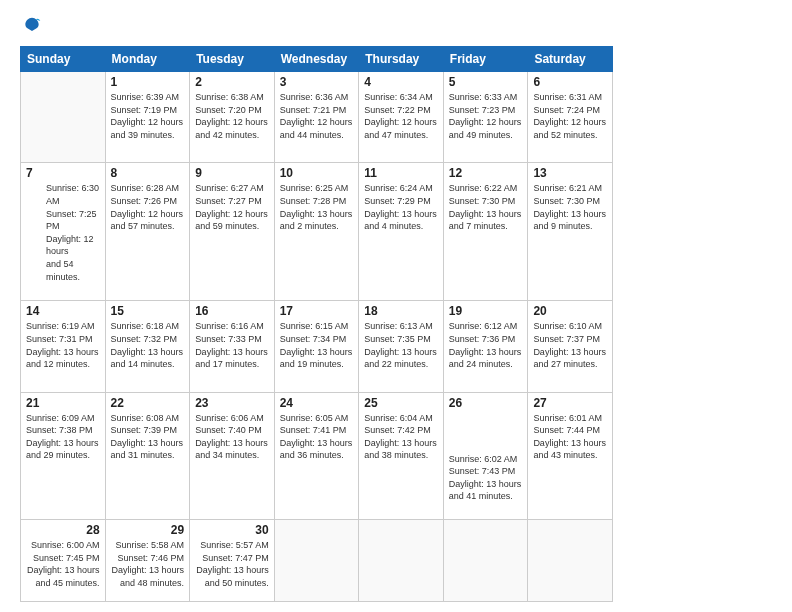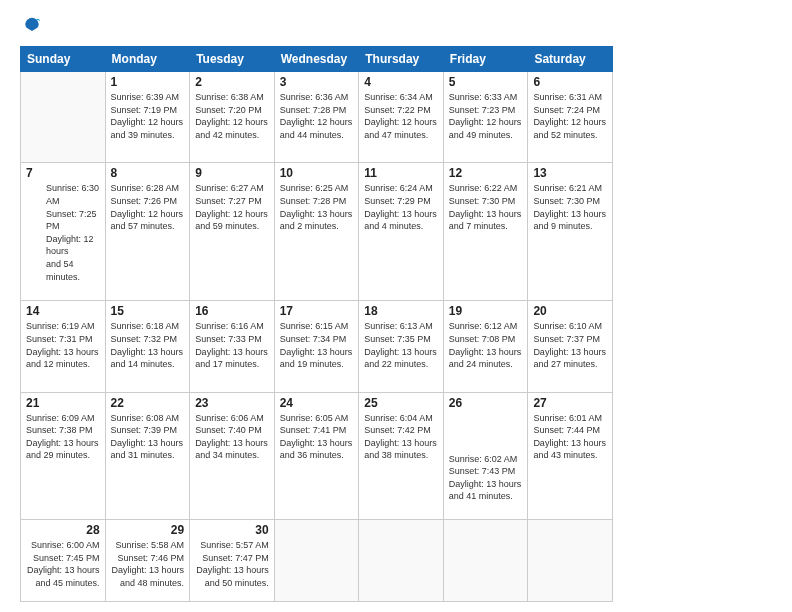--- a/index.html
+++ b/index.html
@@ -149,21 +149,21 @@
           <td>
             <span class="day-number">2</span>
             <div class="day-info" style="white-space: pre-line;">Sunrise: 6:38 AM
 Sunset: 7:20 PM
 Daylight: 12 hours
 and 42 minutes.</div>
           </td>
           <td>
             <span class="day-number">3</span>
             <div class="day-info" style="white-space: pre-line;">Sunrise: 6:36 AM
-Sunset: 7:28 PM
+Sunset: 7:21 PM
 Daylight: 12 hours
 and 44 minutes.</div>
           </td>
           <td>
             <span class="day-number">4</span>
             <div class="day-info" style="white-space: pre-line;">Sunrise: 6:34 AM
 Sunset: 7:22 PM
 Daylight: 12 hours
 and 47 minutes.</div>
           </td>
@@ -265,21 +265,21 @@
           <td>
             <span class="day-number">18</span>
             <div class="day-info" style="white-space: pre-line;">Sunrise: 6:13 AM
 Sunset: 7:35 PM
 Daylight: 13 hours
 and 22 minutes.</div>
           </td>
           <td>
             <span class="day-number">19</span>
             <div class="day-info" style="white-space: pre-line;">Sunrise: 6:12 AM
-Sunset: 7:08 PM
+Sunset: 7:36 PM
 Daylight: 13 hours
 and 24 minutes.</div>
           </td>
           <td>
             <span class="day-number">20</span>
             <div class="day-info" style="white-space: pre-line;">Sunrise: 6:10 AM
 Sunset: 7:37 PM
 Daylight: 13 hours
 and 27 minutes.</div>
           </td>

